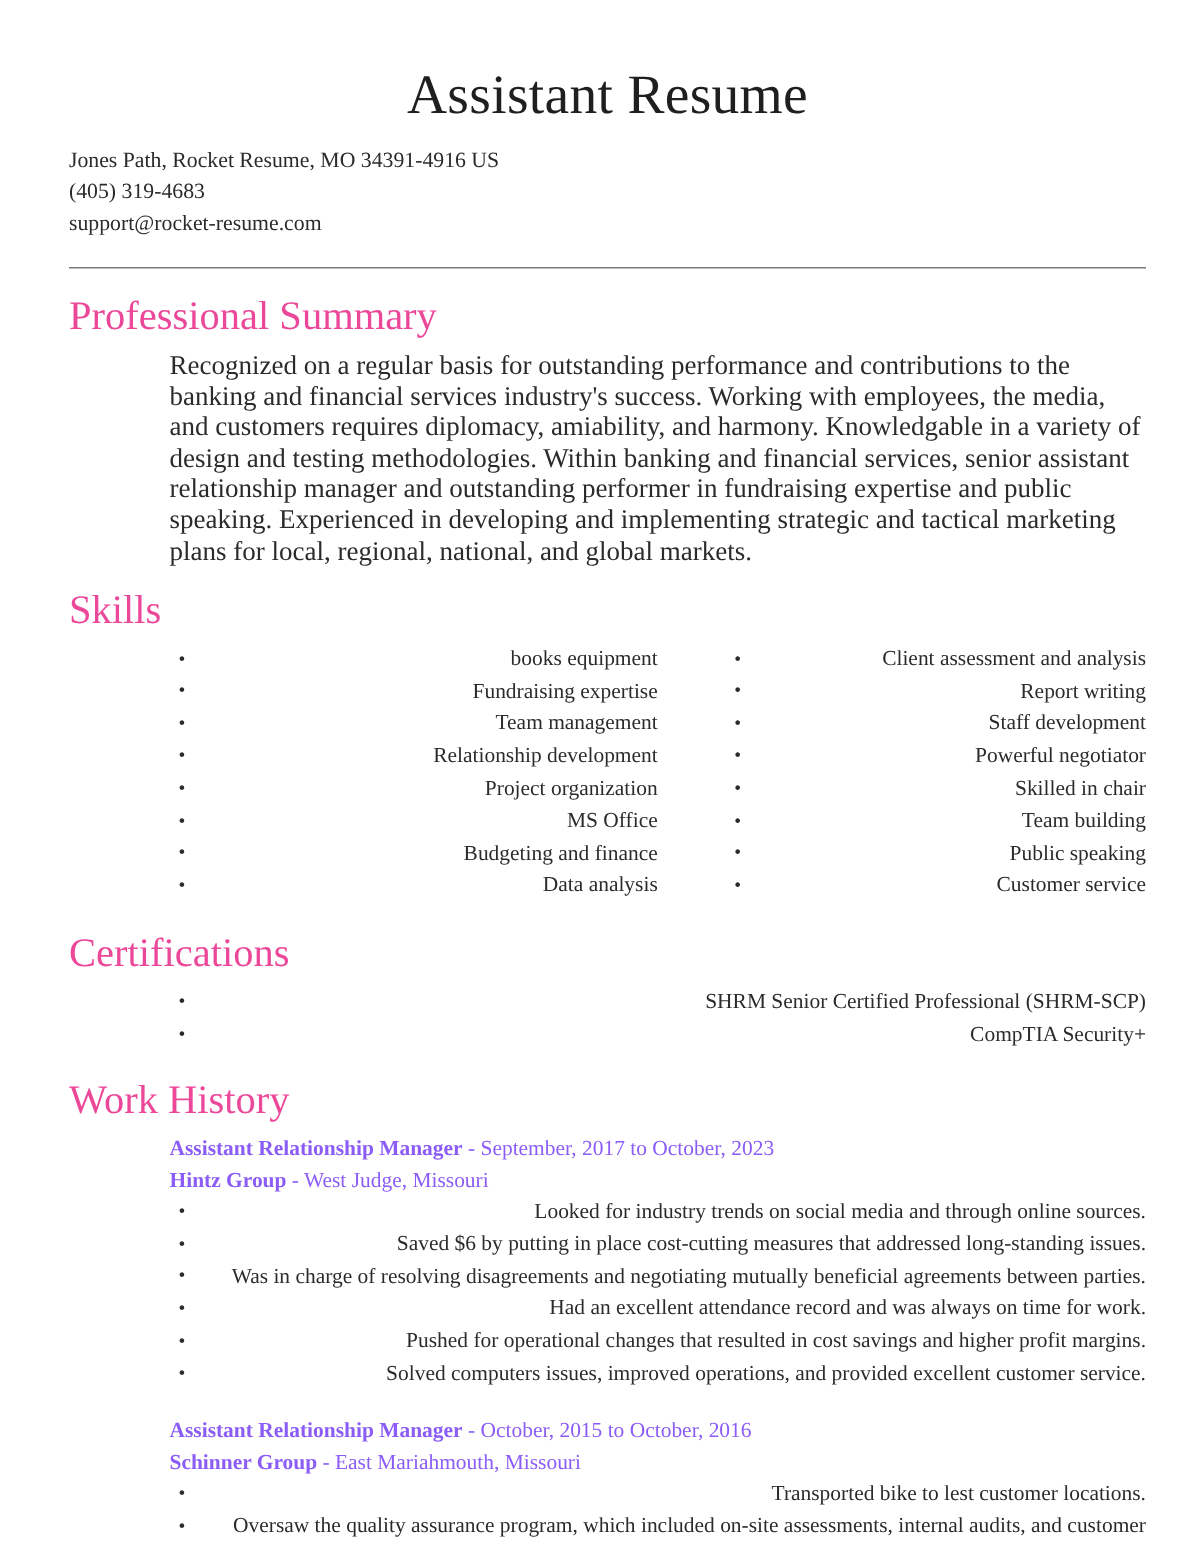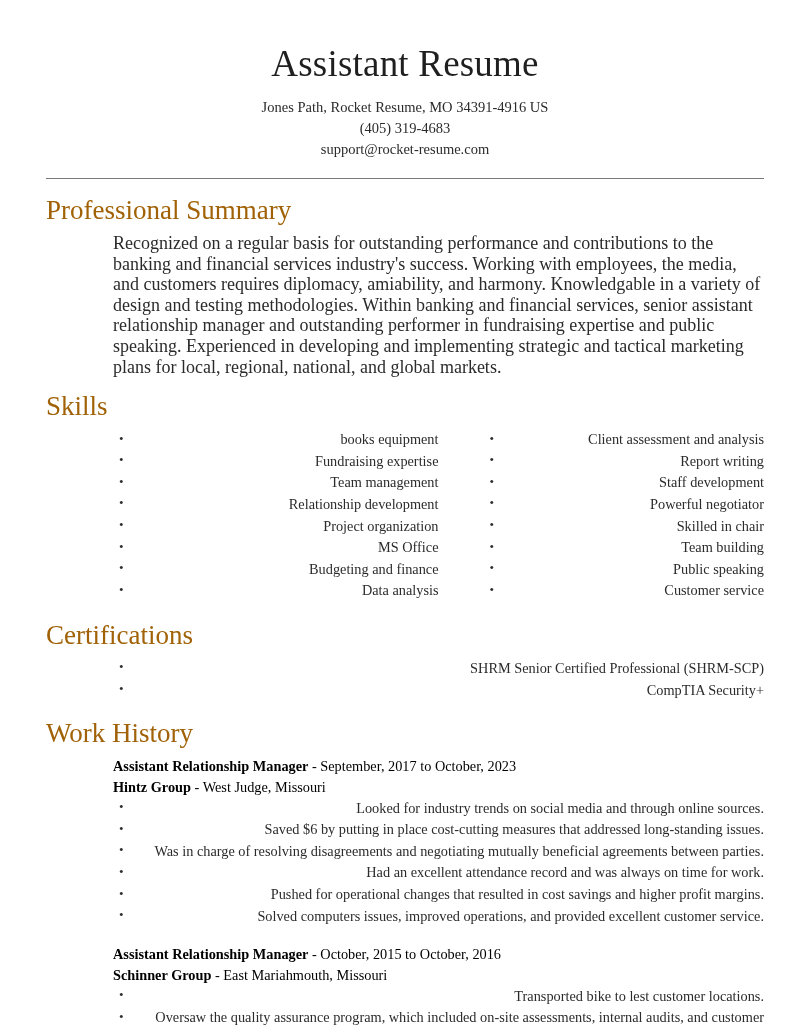--- a/index.html
+++ b/index.html
@@ -25,41 +25,41 @@
   
   .resume-title {
     text-align: center;
     font-size: 37px;
     font-weight: 400;
     letter-spacing: 0.2px;
     margin: 8px 0 12px 0;
     color: #1f1f1f;
   }
   .contact-block {
-    text-align: center;
+    text-align: left;
     font-size: 14.5px;
     line-height: 21px;
     color: #2b2b2b;
   }
   .contact-line { display: block; }
   .header-rule {
     border: 0;
     border-top: 1.6px solid #7a7a7a;
     margin: 18px 0 0 0;
     width: 100%;
   }
 
   
   .section { margin-top: 14px; }
   .section-heading {
     font-size: 27px;
     font-weight: 400;
     line-height: 34px;
     margin: 0 0 6px 0;
-    color: #a16207;
+    color: #ec4899;
   }
   .section-body { padding-left: 67px; }
 
   .summary-text {
     font-size: 18px;
     line-height: 20.6px;
     margin: 0;
     text-align: left;
     color: #2b2b2b;
   }
@@ -95,21 +95,21 @@
   }
   .skills-col { width: 50%; box-sizing: border-box; }
   .skills-col.right { padding-left: 45px; }
 
   
   .job { margin-top: 4px; }
   .job + .job { margin-top: 18px; }
   .job-line {
     font-size: 14.3px;
     line-height: 20.8px;
-    color: #000000;
+    color: #8b5cf6;
   }
   .job-line .strong { font-weight: bold; }
   .job-bullets { margin-top: 7px; }
 
   #cert-section { margin-top: 16px; }
   #work-section { margin-top: 16px; }
   #skills-section { margin-top: 12px; }
 </style>
 </head>
 <body>

